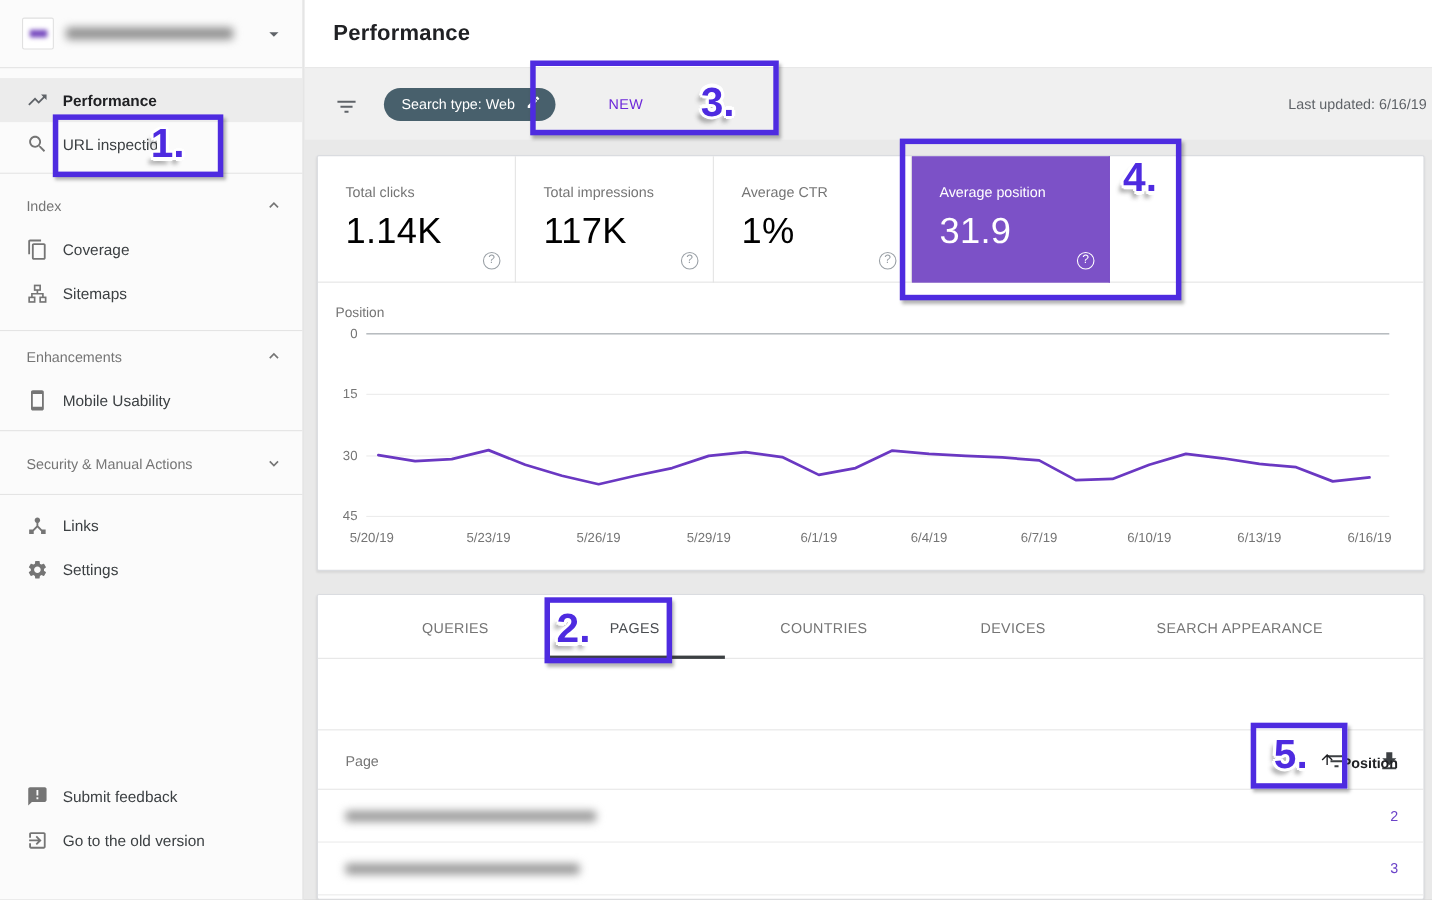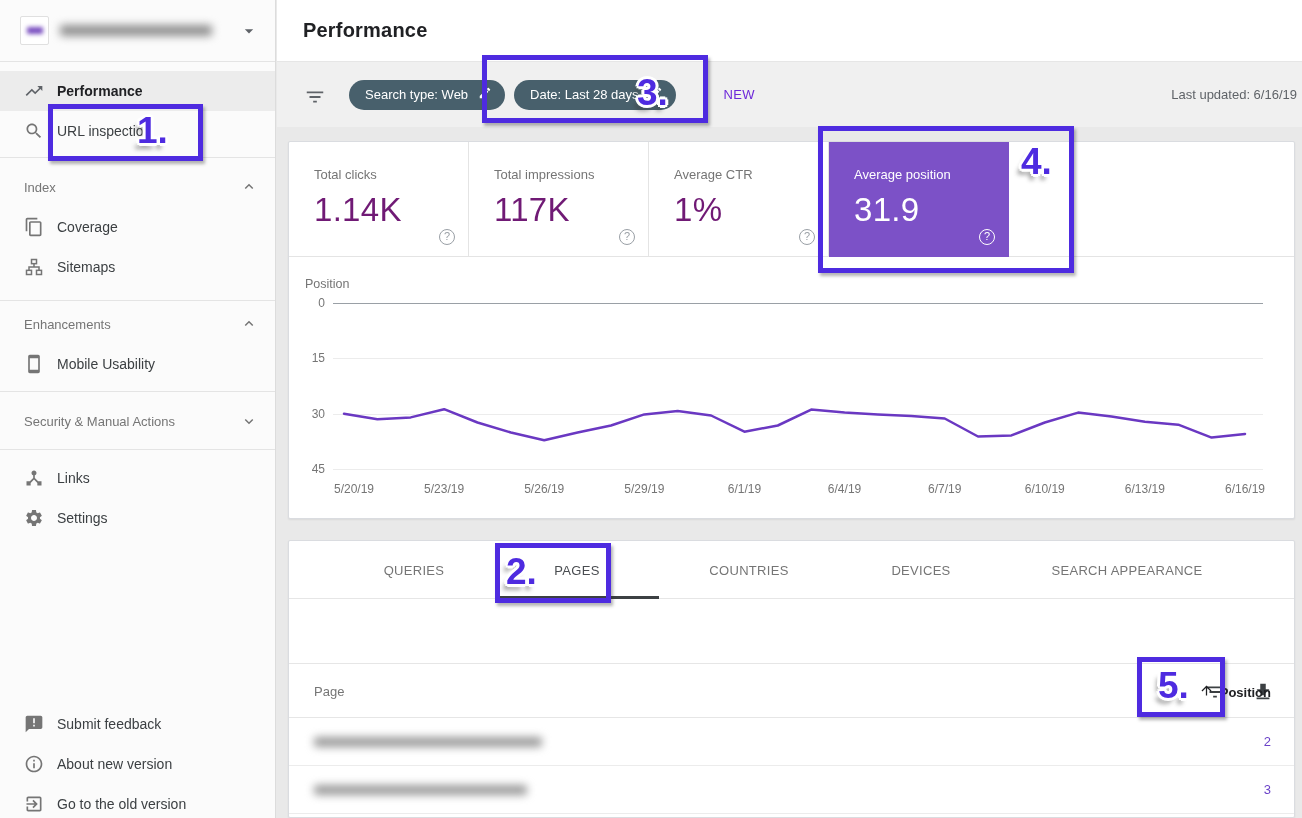--- a/index.html
+++ b/index.html
@@ -37,21 +37,21 @@
 
   
   .card { position:absolute; background:#fff; border:1px solid #dadce0; border-radius:2px; box-shadow:0 1px 2px rgba(0,0,0,.07); }
   #chart-card { left:288px; top:141px; width:1007px; height:378px; }
   #table-card { left:288px; top:540px; width:1007px; height:278px; }
 
   
   #tiles { position:absolute; left:0; top:0; width:100%; height:115px; border-bottom:1px solid #e4e4e4; display:flex; }
   .tile { width:180px; height:115px; border-right:1px solid #e4e4e4; position:relative; padding:25px 0 16px 25px; cursor:pointer; }
   .tile-label { font-size:13px; color:#757575; }
-  .tile-value { font-size:33px; color:#701a75; margin-top:9px; letter-spacing:.3px; }
+  .tile-value { font-size:33px; color:#000000; margin-top:9px; letter-spacing:.3px; }
   .qmark { position:absolute; right:13px; bottom:12px; width:16px; height:16px; border:1.5px solid #9aa0a6; border-radius:50%; color:#9aa0a6; font-size:11px; line-height:13px; text-align:center; cursor:pointer; }
   .tile.selected { background:var(--selected-card); border-right-color:var(--selected-card); }
   .tile.selected .tile-label, .tile.selected .tile-value { color:#fff; }
   .tile.selected .qmark { border-color:#fff; color:#fff; }
 
   
   #axis-title { position:absolute; left:16px; top:135px; font-size:12.5px; color:#757575; }
   .gridline { position:absolute; left:44px; width:930px; height:0; border-top:1px solid #ececec; }
   .gridline.zero { border-top-color:#9aa0a6; }
   .y-tick { position:absolute; left:0; width:36px; text-align:right; font-size:12px; color:#757575; }
@@ -207,52 +207,38 @@
         <span class="ico">
             <svg viewBox="0 0 24 24" fill="#757575">
               <path d="M20 2H4c-1.1 0-1.99.9-1.99 2L2 22l4-4h14c1.1 0 2-.9 2-2V4c0-1.1-.9-2-2-2zm-7 9h-2V5h2v6zm0 4h-2v-2h2v2z"></path>
             </svg>
           </span>
         <span>Submit feedback</span>
       </div>
       <div class="nav-item">
         <span class="ico">
             <svg viewBox="0 0 24 24" fill="#757575">
-              <path d="M11 7h2v2h-2zm0 4h2v6h-2zm1-9C6.48 2 2 6.48 2 12s4.48 10 10 10 10-4.48 10-10S17.52 2 12 2zm0 18c-4.41 0-8-3.59-8-8s3.59-8 8-8 8 3.59 8 8-3.59 8-8 8z"></path>
-            </svg>
-          </span>
-        <span>About new version</span>
-      </div>
-      <div class="nav-item">
-        <span class="ico">
-            <svg viewBox="0 0 24 24" fill="#757575">
               <path d="M10.09 15.59L11.5 17l5-5-5-5-1.41 1.41L12.67 11H3v2h9.67l-2.58 2.59zM19 3H5c-1.11 0-2 .9-2 2v4h2V5h14v14H5v-4H3v4c0 1.1.89 2 2 2h14c1.1 0 2-.9 2-2V5c0-1.1-.9-2-2-2z"></path>
             </svg>
           </span>
         <span>Go to the old version</span>
       </div>
     </div>
   </aside>
 
   <header id="main-header">
     <h1 id="page-title">Performance</h1>
   </header>
 
   <div id="filter-bar">
     <span class="fb-filter-ico"><svg viewBox="0 0 24 24" fill="#5f6368">
           <path d="M10 18h4v-2h-4v2zM3 6v2h18V6H3zm3 7h12v-2H6v2z"></path>
         </svg></span>
     <div class="chip" id="chip1">
       <span>Search type: Web</span>
-      <span><svg viewBox="0 0 24 24" fill="#fff">
-            <path d="M3 17.25V21h3.75L17.81 9.94l-3.75-3.75L3 17.25zM20.71 7.04c.39-.39.39-1.02 0-1.41l-2.34-2.34c-.39-.39-1.02-.39-1.41 0l-1.83 1.83 3.75 3.75 1.83-1.83z"></path>
-          </svg></span>
-    </div>
-    <div class="chip" id="chip2">
-      <span>Date: Last 28 days</span>
       <span><svg viewBox="0 0 24 24" fill="#fff">
             <path d="M3 17.25V21h3.75L17.81 9.94l-3.75-3.75L3 17.25zM20.71 7.04c.39-.39.39-1.02 0-1.41l-2.34-2.34c-.39-.39-1.02-.39-1.41 0l-1.83 1.83 3.75 3.75 1.83-1.83z"></path>
           </svg></span>
     </div>
     <span id="new-badge">NEW</span>
     <span id="last-updated">Last updated: 6/16/19</span>
   </div>
 
   <section class="card" id="chart-card">
     <div id="tiles">
@@ -284,21 +270,21 @@
     <div class="gridline" style="top:272px"></div>
     <div class="gridline" style="top:327px"></div>
     <span class="y-tick" style="top:154px">0</span>
     <span class="y-tick" style="top:209px">15</span>
     <span class="y-tick" style="top:265px">30</span>
     <span class="y-tick" style="top:320px">45</span>
     <svg id="chart-svg" width="930" height="166" viewBox="0 0 930 166">
       <polyline id="chart-polyline" fill="none" stroke-width="2.5" stroke-linejoin="round" stroke-linecap="round" points="11.0,110.7 44.4,116.2 77.7,114.4 111.1,106.2 144.5,119.5 177.9,129.5 211.2,137.2 244.6,129.5 278.0,122.5 311.3,111.4 344.7,108.1 378.1,112.5 411.4,128.7 444.8,122.5 478.2,106.6 511.6,109.6 544.9,111.4 578.3,112.9 611.7,115.5 645.0,133.5 678.4,132.4 711.8,119.5 745.1,109.6 778.5,113.6 811.9,118.8 845.3,121.7 878.6,134.6 912.0,131.0" stroke="#6a38c2"></polyline>
     </svg>
     <div id="x-ticks">
-        <span class="x-tick" style="left: 65px;">5/20/19</span>
+        <span class="x-tick" style="left: 49px;">5/20/19</span>
         <span class="x-tick" style="left: 155.111px;">5/23/19</span>
         <span class="x-tick" style="left: 255.222px;">5/26/19</span>
         <span class="x-tick" style="left: 355.333px;">5/29/19</span>
         <span class="x-tick" style="left: 455.444px;">6/1/19</span>
         <span class="x-tick" style="left: 555.556px;">6/4/19</span>
         <span class="x-tick" style="left: 655.667px;">6/7/19</span>
         <span class="x-tick" style="left: 755.778px;">6/10/19</span>
         <span class="x-tick" style="left: 855.889px;">6/13/19</span>
         <span class="x-tick" style="left: 956px;">6/16/19</span>
       </div>

